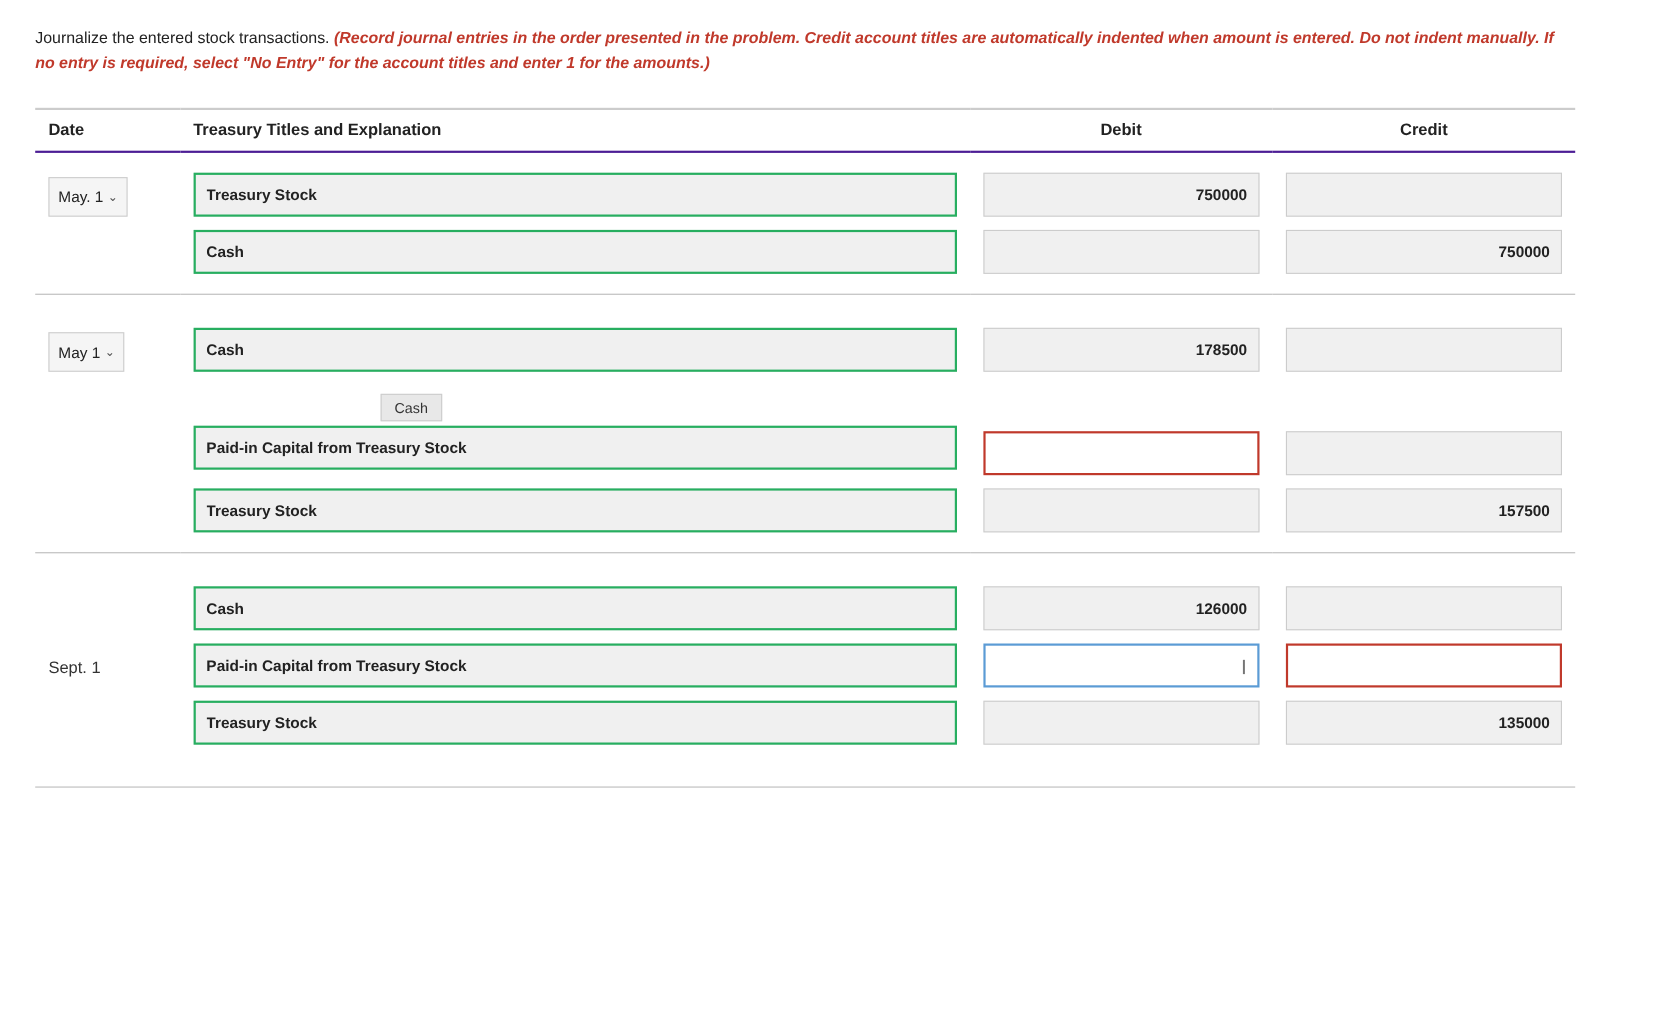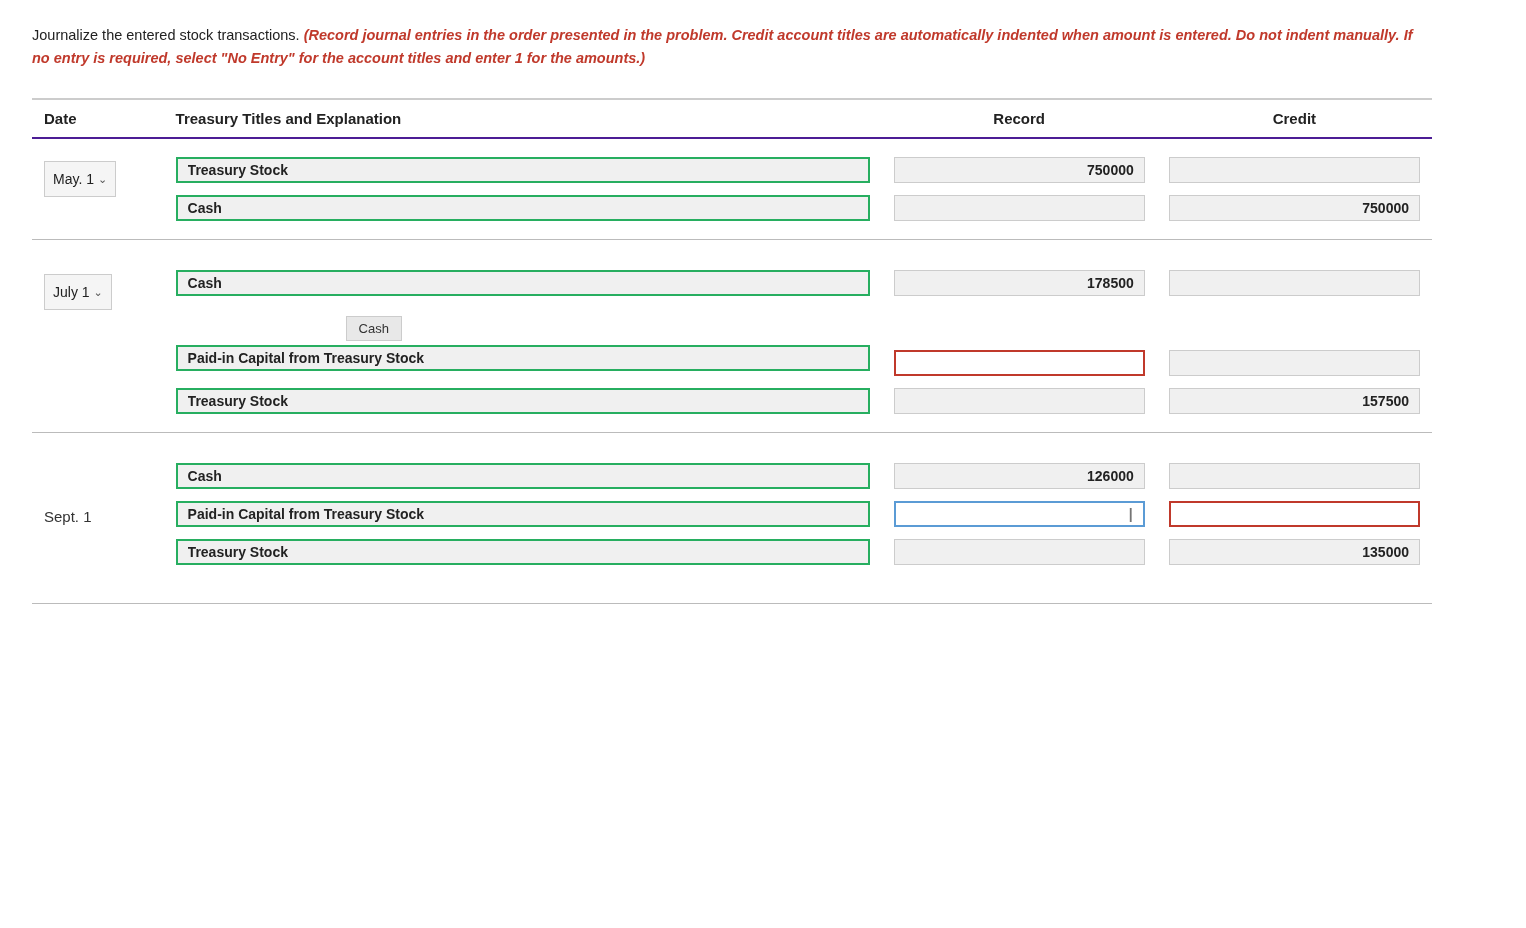--- a/index.html
+++ b/index.html
@@ -97,21 +97,21 @@
     }
 
     .section-divider td {
       border-top: 1px solid #bbb;
       padding: 0;
       height: 1px;
     }
 
     .field-input {
       width: 100%;
-      height: 26px;
+      height: 40px;
       border: 1px solid #ccc;
       background: #f0f0f0;
       padding: 4px 10px;
       font-size: 14px;
       font-weight: bold;
       color: #222;
       outline: none;
     }
 
     .field-input.red-border {
@@ -182,21 +182,21 @@
 <p class="instructions">
   <span class="normal-text">Journalize the entered stock transactions.</span>
   <span class="italic-red">(Record journal entries in the order presented in the problem. Credit account titles are automatically indented when amount is entered. Do not indent manually. If no entry is required, select "No Entry" for the account titles and enter 1 for the amounts.)</span>
 </p>
 
 <table class="journal-table">
   <thead>
     <tr>
       <th class="col-date">Date</th>
       <th class="col-account">Treasury Titles and Explanation</th>
-      <th class="col-debit">Record</th>
+      <th class="col-debit">Debit</th>
       <th class="col-credit">Credit</th>
     </tr>
   </thead>
   <tbody>
 
     <tr class="spacer-row">
         <td colspan="4"></td>
       </tr>
     <tr>
       <td class="col-date" rowspan="2">
@@ -232,21 +232,21 @@
     <tr class="section-divider">
         <td colspan="4"></td>
       </tr>
 
     <tr class="spacer-row">
         <td colspan="4"></td>
       </tr>
     <tr>
       <td class="col-date" rowspan="3" style="vertical-align:top; padding-top:10px;">
         <div class="date-select-wrapper">
-          <span>July 1</span>
+          <span>May 1</span>
           <span class="chevron">⌄</span>
         </div>
       </td>
       <td class="col-account">
         <input type="text" class="field-input green-border" value="Cash" readonly="" style="">
       </td>
       <td class="col-debit">
         <input type="text" class="field-input value-right" value="178500" readonly="" style="">
       </td>
       <td class="col-credit">

